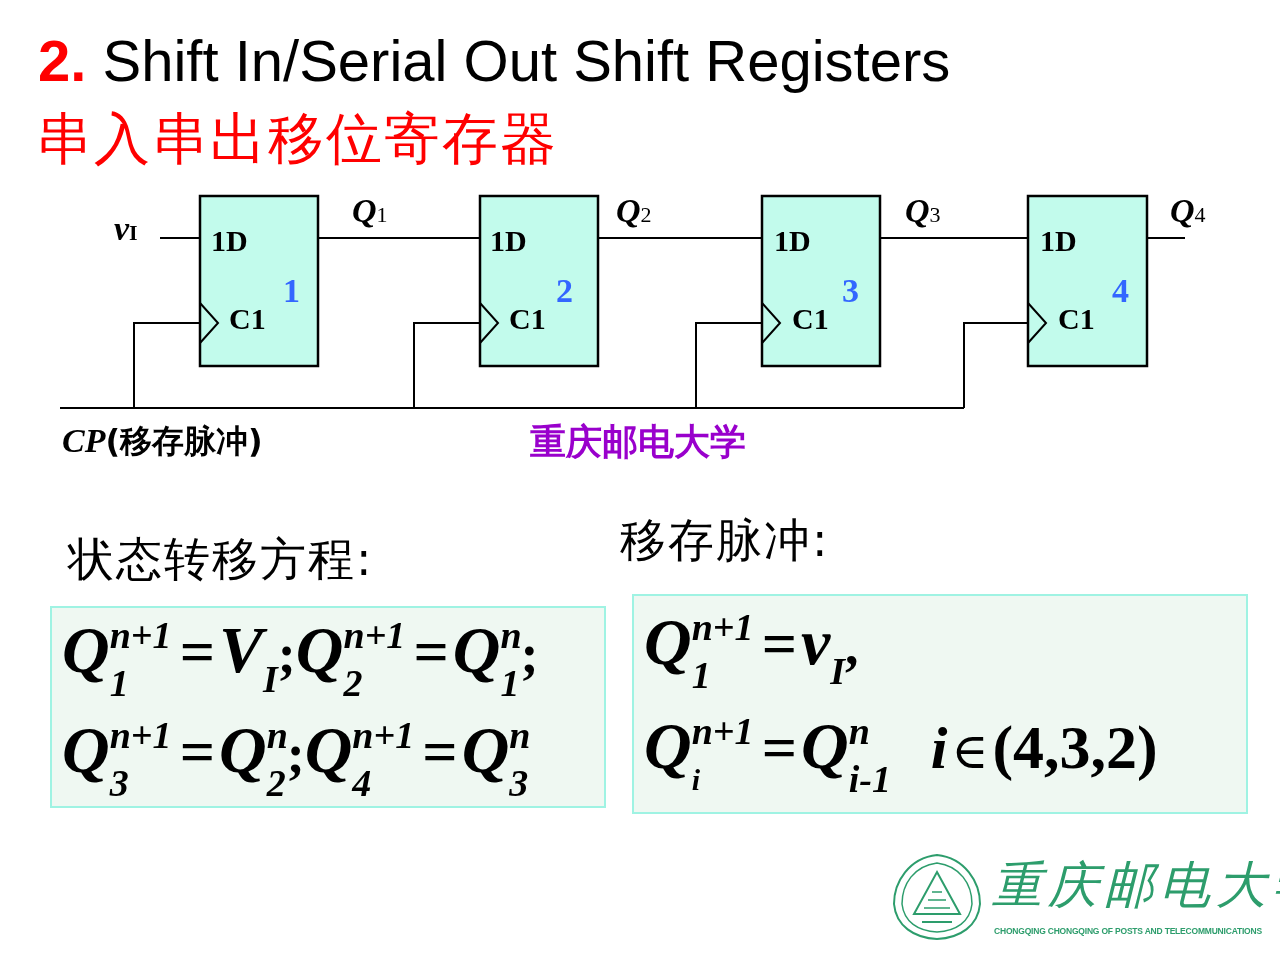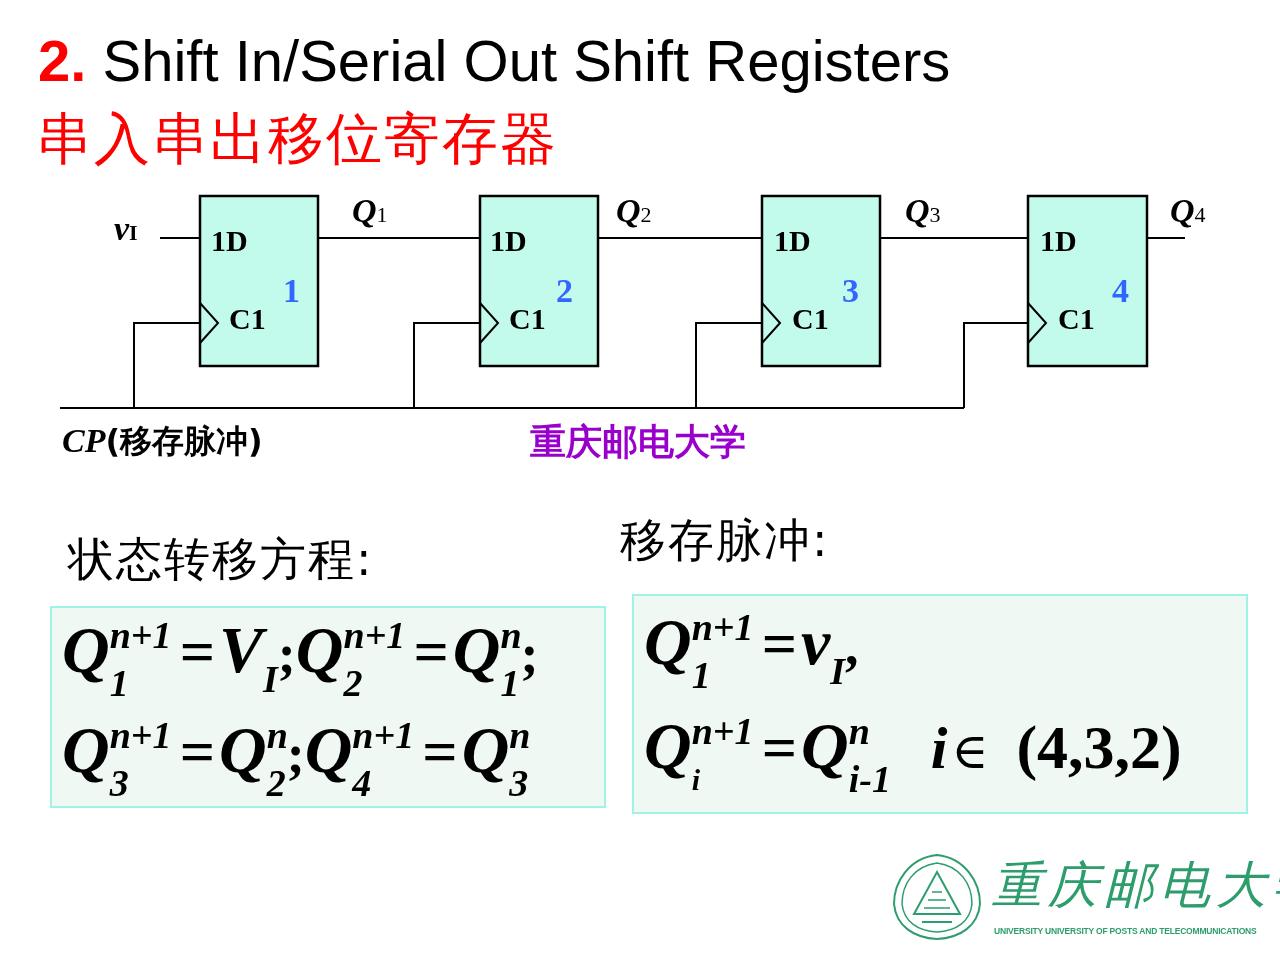--- a/index.html
+++ b/index.html
@@ -9,21 +9,21 @@
   .title-num { color:#ff0000; font-weight:bold; }
   .subtitle { left:36px; top:104px; font-size:56px; line-height:70px; color:#ff0000; font-family:"DejaVu Sans", sans-serif; letter-spacing:2px; white-space:nowrap; }
   .serif { font-family:"Liberation Serif", "DejaVu Serif", serif; }
   .section-label { font-size:46px; line-height:56px; color:#000; font-family:"DejaVu Sans", sans-serif; white-space:nowrap; letter-spacing:2px; }
   .eqbox { background:#eff8f2; border:2px solid #9ff3e3; box-sizing:border-box; }
   .eq { font-family:"Liberation Serif", serif; font-weight:bold; font-style:italic; color:#000; white-space:nowrap; position:absolute; }
   .eq .Q { font-size:66px; }
   .eq .sup { font-size:38px; position:relative; top:-30px; }
   .eq .sub { font-size:38px; position:relative; top:20px; }
   .eq .op { font-style:normal; font-size:62px; }
-  .eq .num { font-style:normal; font-size:60px;margin-left:24px; }
+  .eq .num { font-style:normal; font-size:60px; }
   .logo-text { font-family:"DejaVu Serif", serif; color:#2d9d6c; }
 </style>
 </head>
 <body>
 
 <div class="abs title-line">
   <span class="title-num">2.</span>
   <span>Shift In/Serial Out Shift Registers</span>
 </div>
 <div class="abs subtitle">串入串出移位寄存器</div>
@@ -134,13 +134,13 @@
 <div class="abs" style="left:890px;top:852px;width:94px;height:90px;">
   <svg width="94" height="90">
     <path d="M47,3 C75,6 90,30 90,52 C88,74 70,86 47,87 C24,86 6,74 4,52 C4,30 19,6 47,3 Z" fill="none" stroke="#2d9d6c" stroke-width="2"></path>
     <path d="M47,11 C70,14 82,32 82,52 C80,70 66,79 47,80 C28,79 14,70 12,52 C12,32 24,14 47,11 Z" fill="none" stroke="#2d9d6c" stroke-width="1.5"></path>
     <path d="M47,20 L70,62 L24,62 Z" fill="none" stroke="#2d9d6c" stroke-width="2"></path>
     <path d="M34,56 L60,56 M38,48 L56,48 M42,40 L52,40" stroke="#2d9d6c" stroke-width="1.5"></path>
     <line x1="32" y1="70" x2="62" y2="70" stroke="#2d9d6c" stroke-width="2"></line>
   </svg>
 </div>
 <div class="abs logo-text" style="left:992px;top:852px;font-size:50px;font-style:italic;letter-spacing:6px;white-space:nowrap;">重庆邮电大学</div>
-<div class="abs logo-text" style="left:994px;top:926px;font-size:8.5px;font-weight:bold;white-space:nowrap;letter-spacing:-0.2px;font-family:'Liberation Sans',sans-serif;">UNIVERSITY UNIVERSITY OF POSTS AND TELECOMMUNICATIONS</div>
+<div class="abs logo-text" style="left:994px;top:926px;font-size:8.5px;font-weight:bold;white-space:nowrap;letter-spacing:-0.2px;font-family:'Liberation Sans',sans-serif;">CHONGQING CHONGQING OF POSTS AND TELECOMMUNICATIONS</div>
 
 </body></html>

